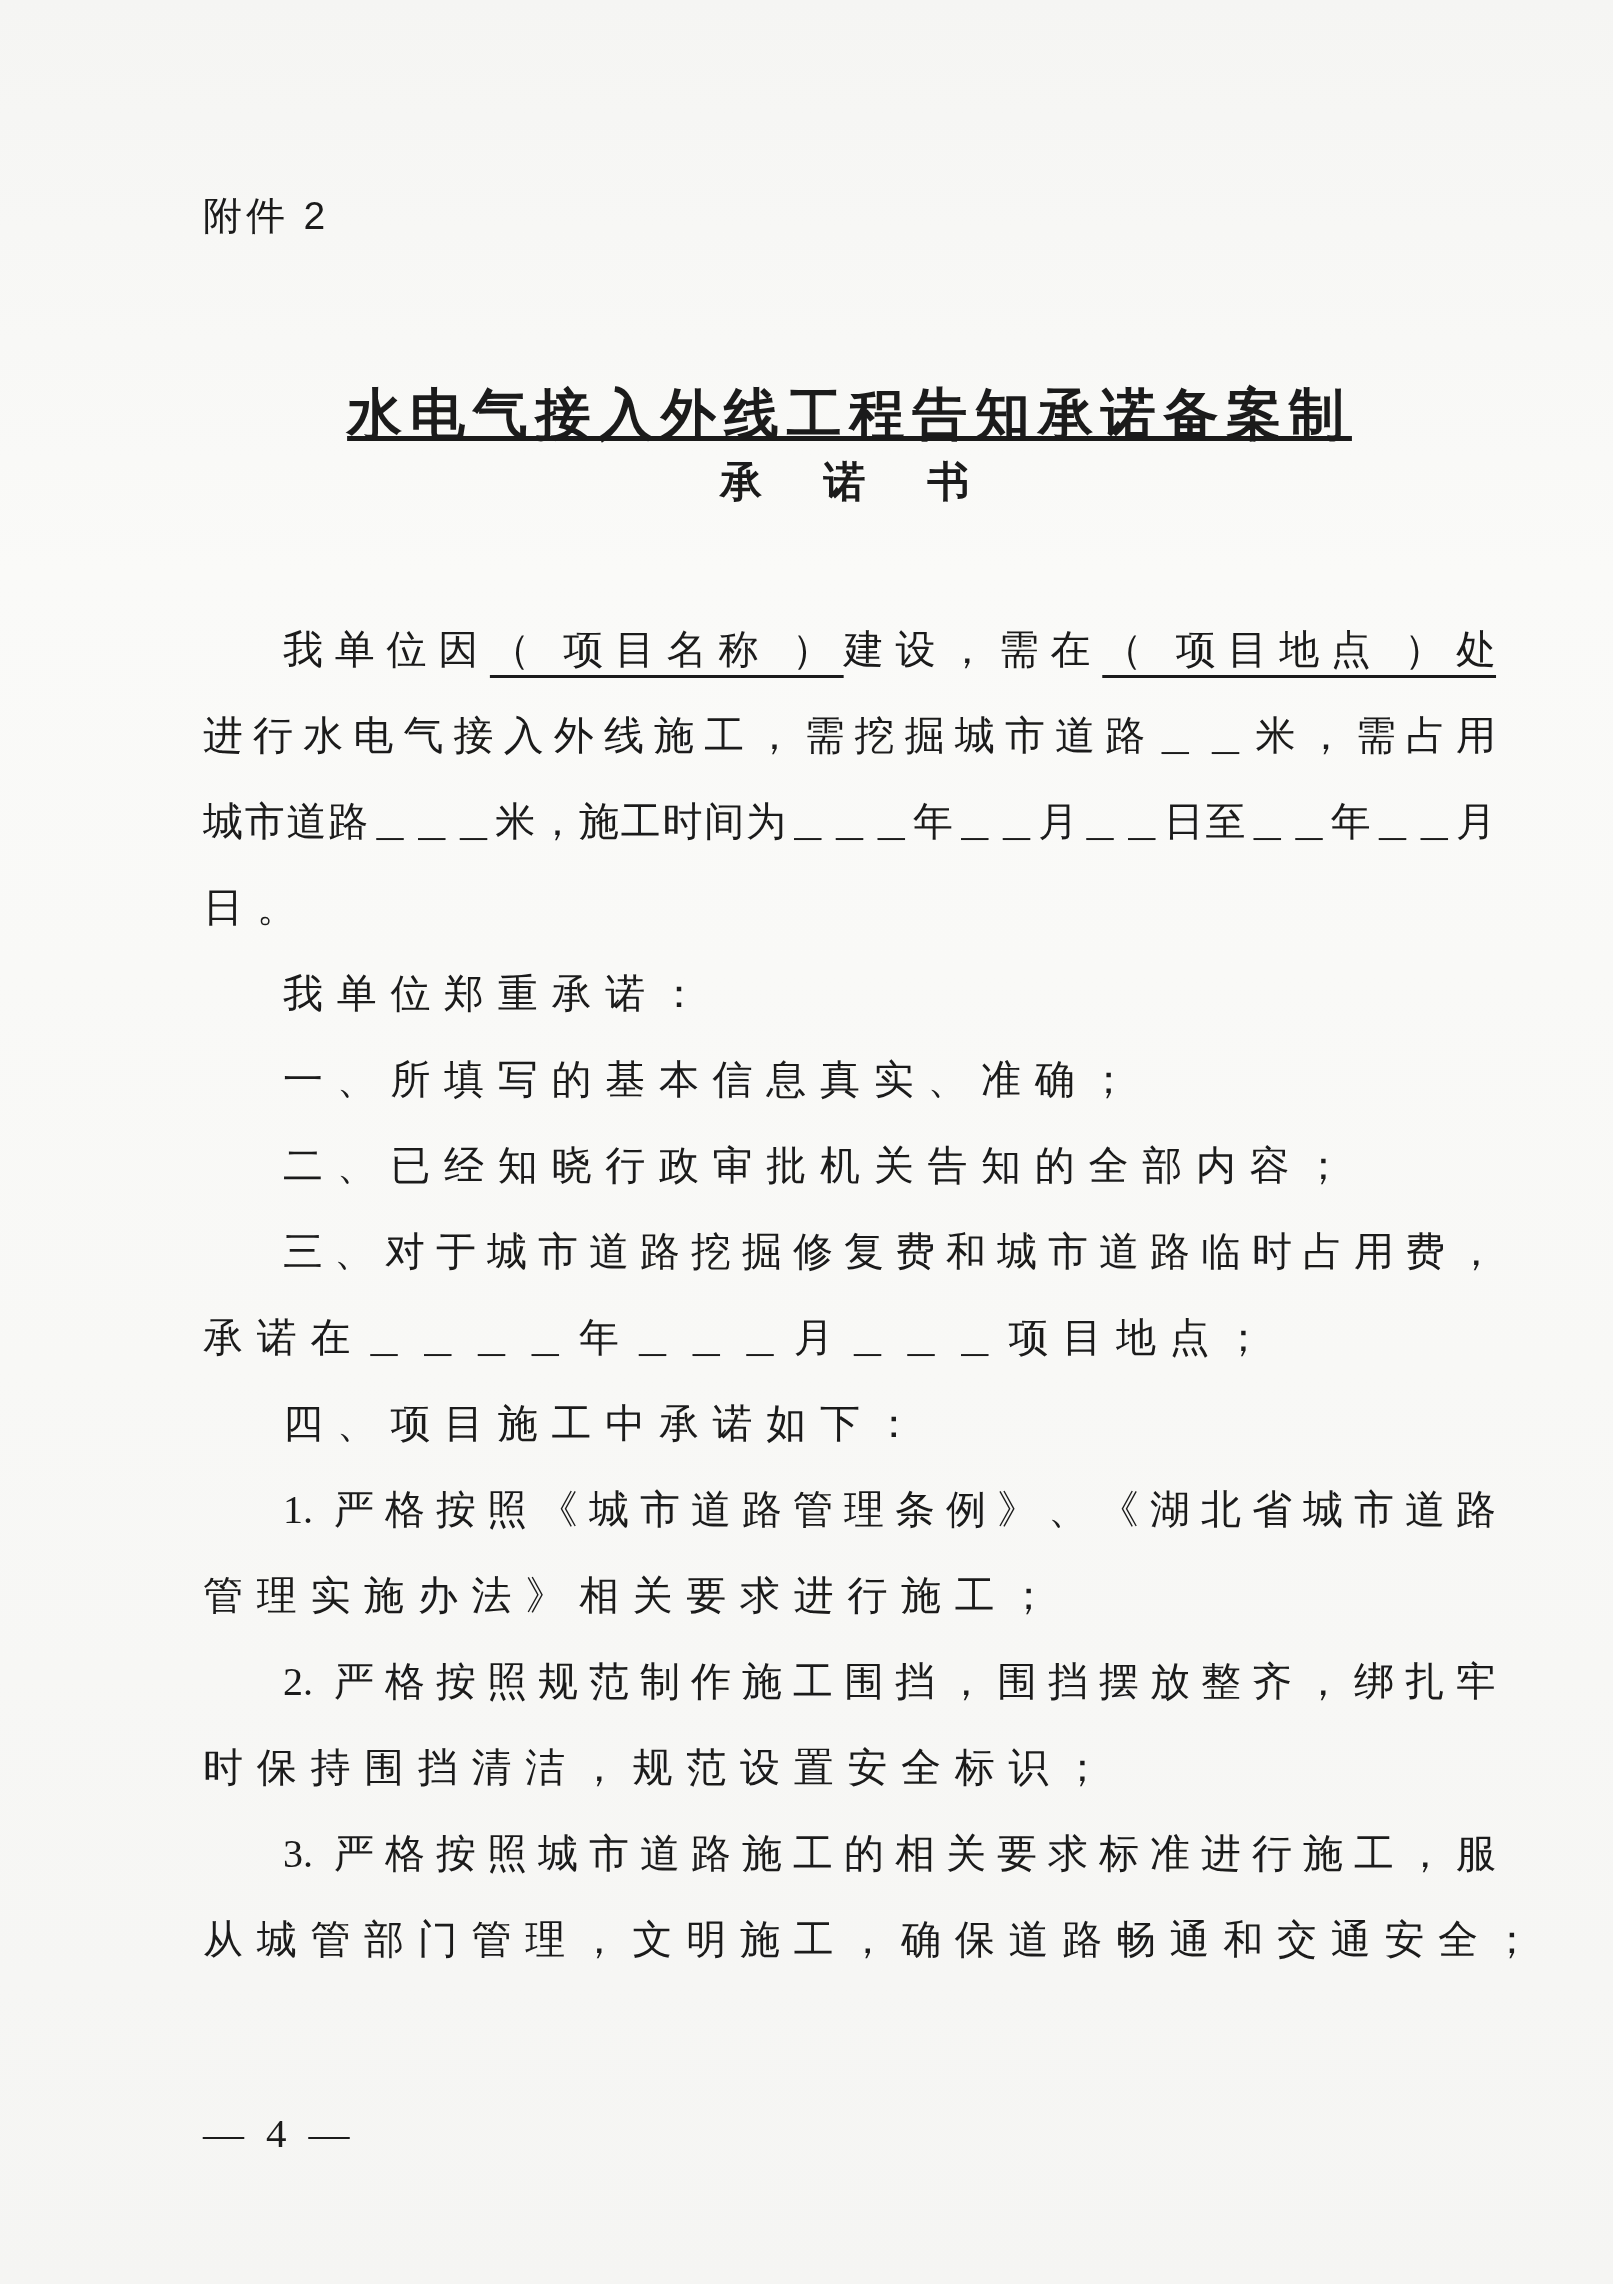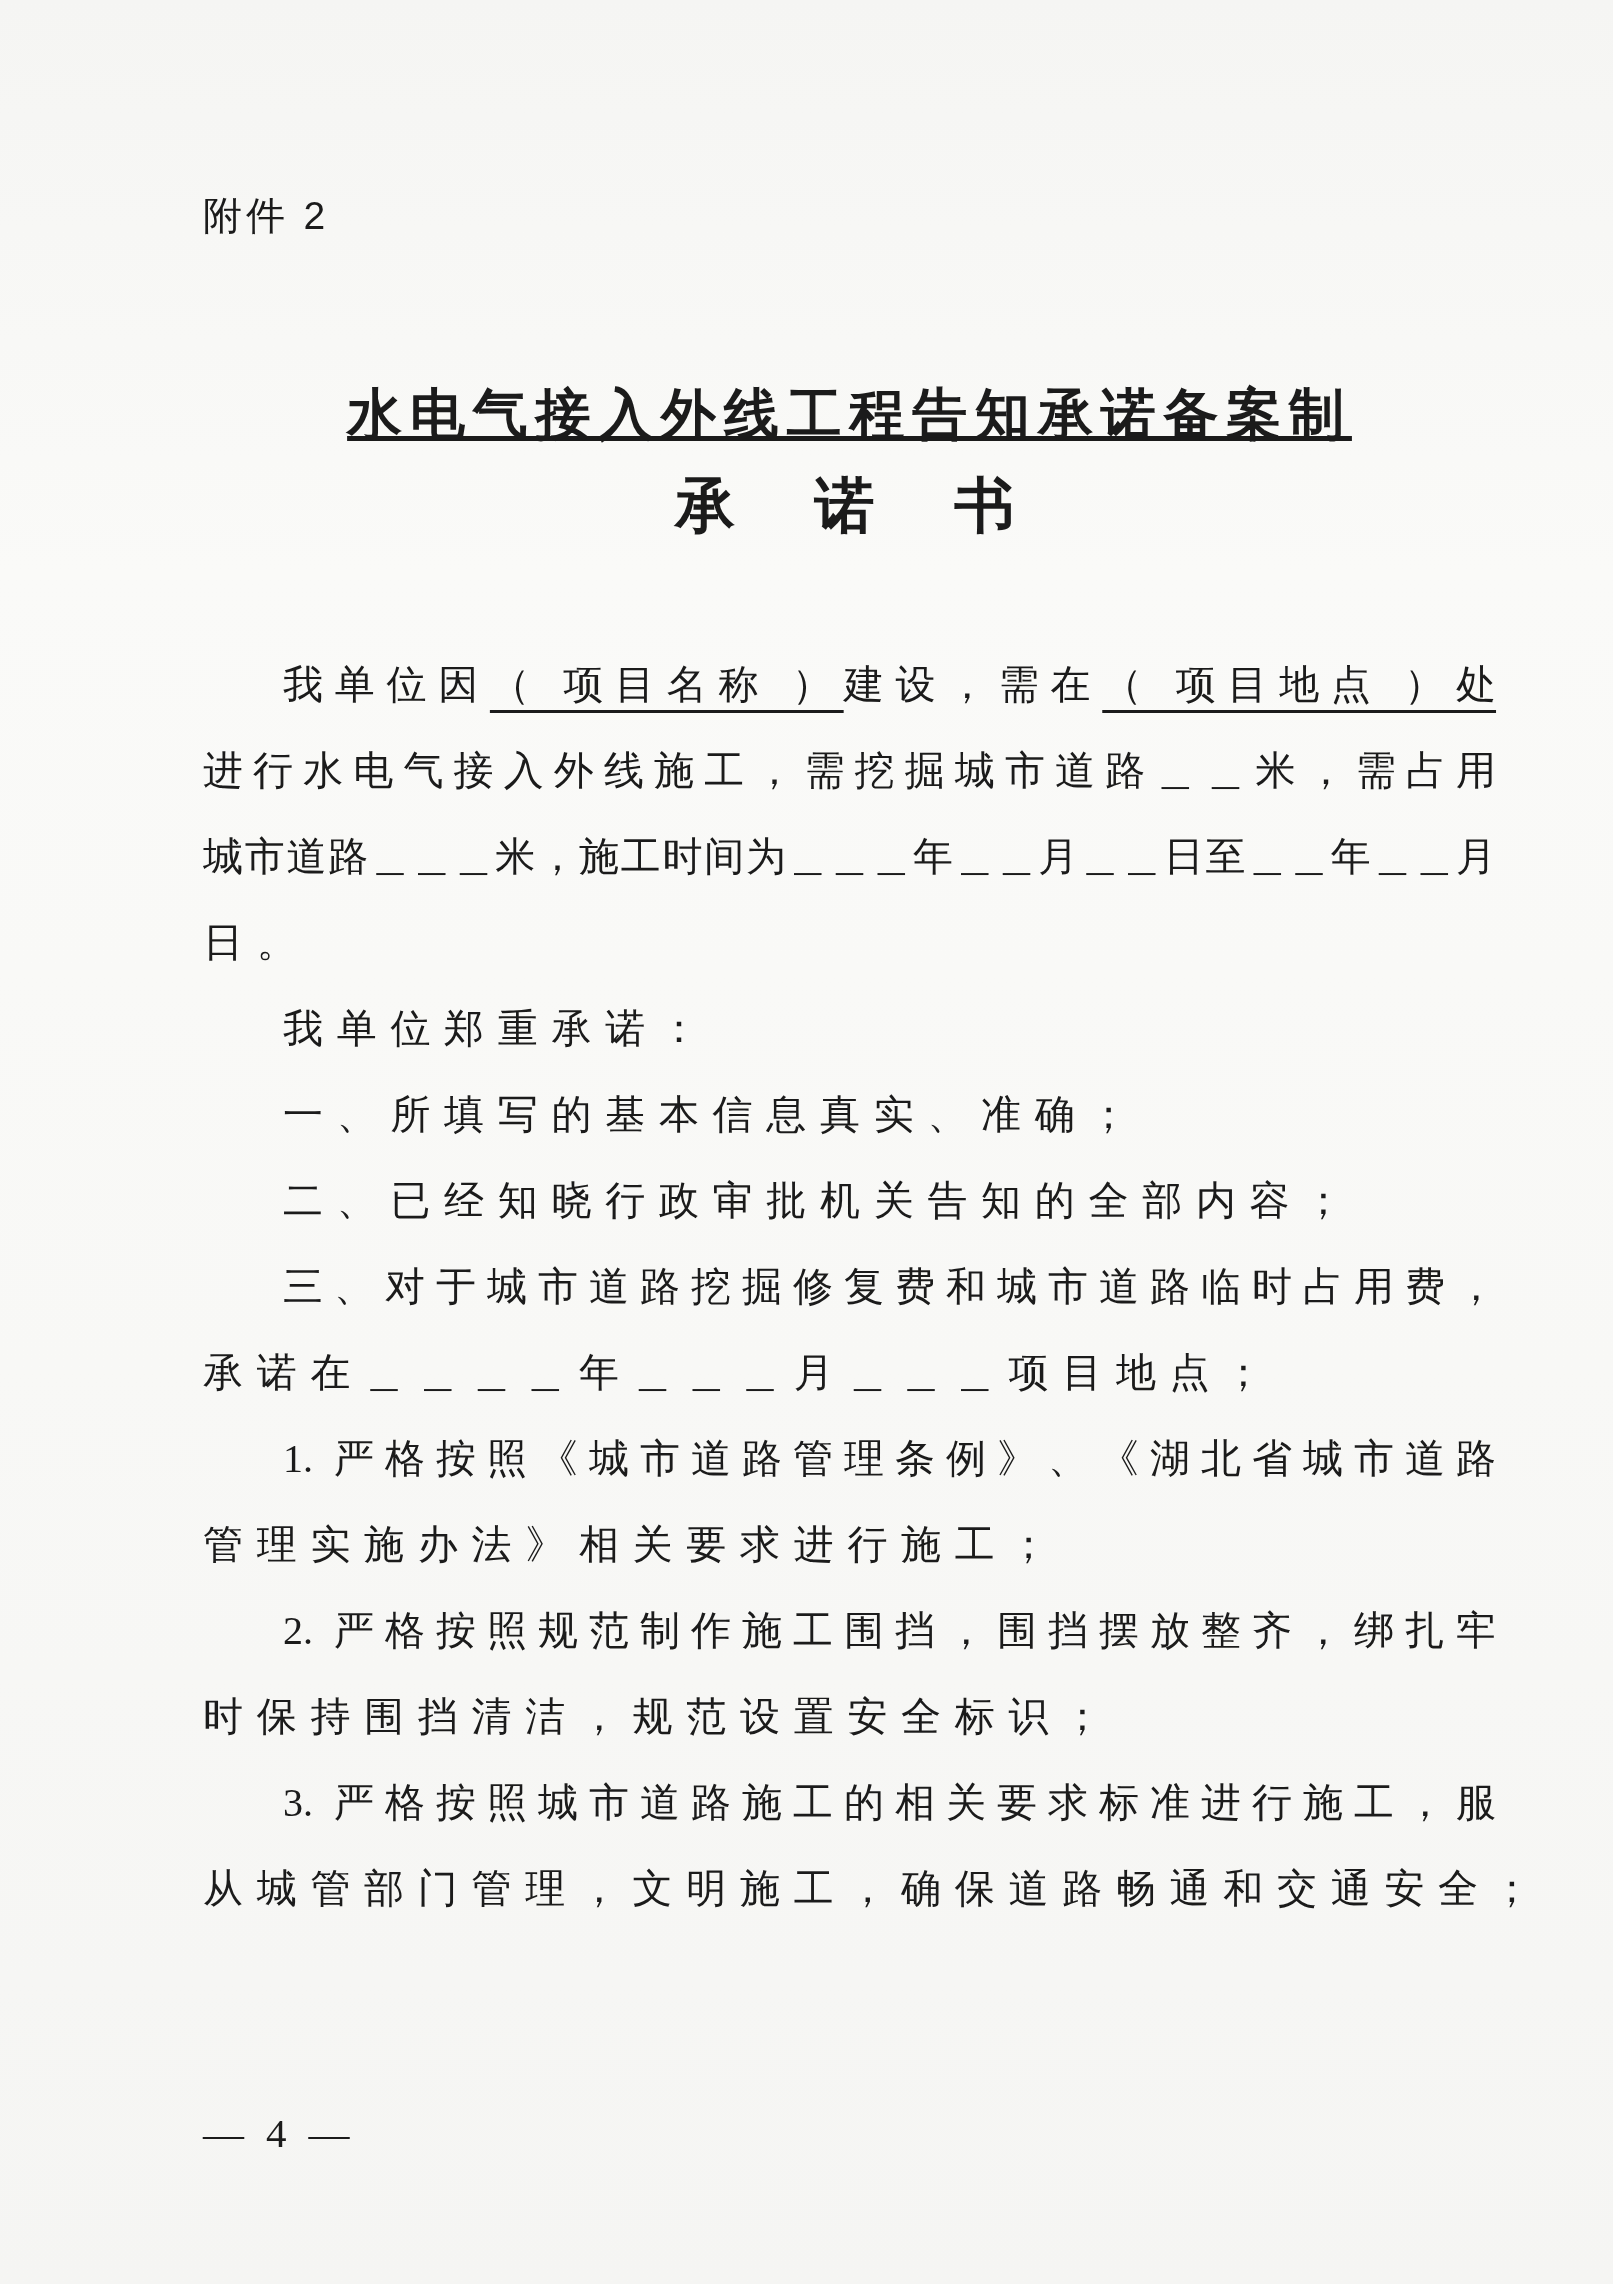--- a/index.html
+++ b/index.html
@@ -34,25 +34,25 @@
     text-align: center;
     font-family: "Liberation Serif", "DejaVu Serif", serif;
     font-weight: 700;
     font-size: 55px;
     line-height: 1.2;
     letter-spacing: 7.8px;
     text-decoration: underline;
   }
 
   .title2 {
-    margin-top: 22px;
+    margin-top: 9px;
     text-align: center;
     font-family: "Liberation Serif", "DejaVu Serif", serif;
     font-weight: 700;
-    font-size: 60px;
+    font-size: 42px;
     line-height: 1.2;
     letter-spacing: 9.8px;
   }
 
   .body-text {
     margin-top: 100px;
     font-size: 40px;
   }
 
   .line {
@@ -110,20 +110,21 @@
       <p class="line indent">我单位郑重承诺：</p>
 
       <p class="line indent">一、所填写的基本信息真实、准确；</p>
 
       <p class="line indent">二、已经知晓行政审批机关告知的全部内容；</p>
 
       <p class="line indent jl">三、对于城市道路挖掘修复费和城市道路临时占用费，</p>
 
       <p class="line">承诺在＿＿＿＿年＿＿＿月＿＿＿项目地点；</p>
 
+      <p class="line indent">四、项目施工中承诺如下：</p>
 
       <p class="line indent jl">1. 严格按照《城市道路管理条例》、《湖北省城市道路</p>
 
       <p class="line">管理实施办法》相关要求进行施工；</p>
 
       <p class="line indent jl">2. 严格按照规范制作施工围挡，围挡摆放整齐，绑扎牢</p>
 
 
       <p class="line">时保持围挡清洁，规范设置安全标识；</p>
 

